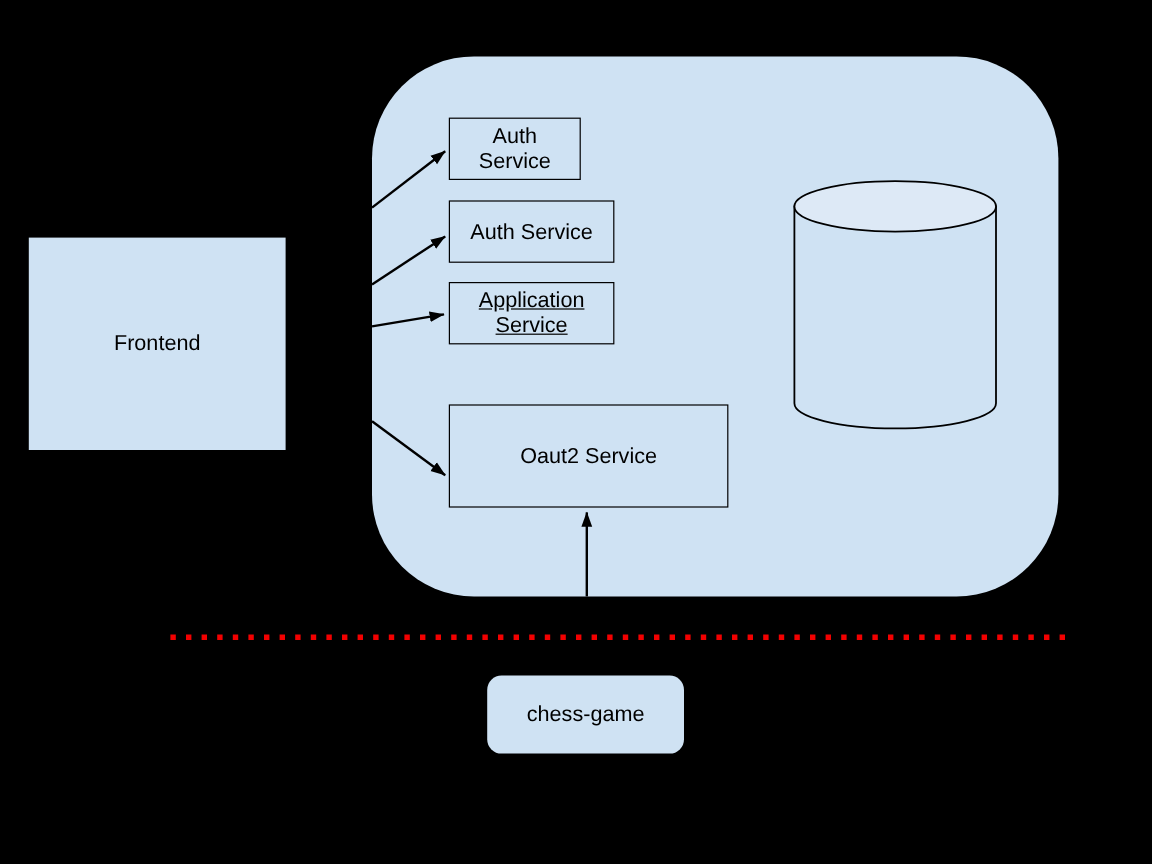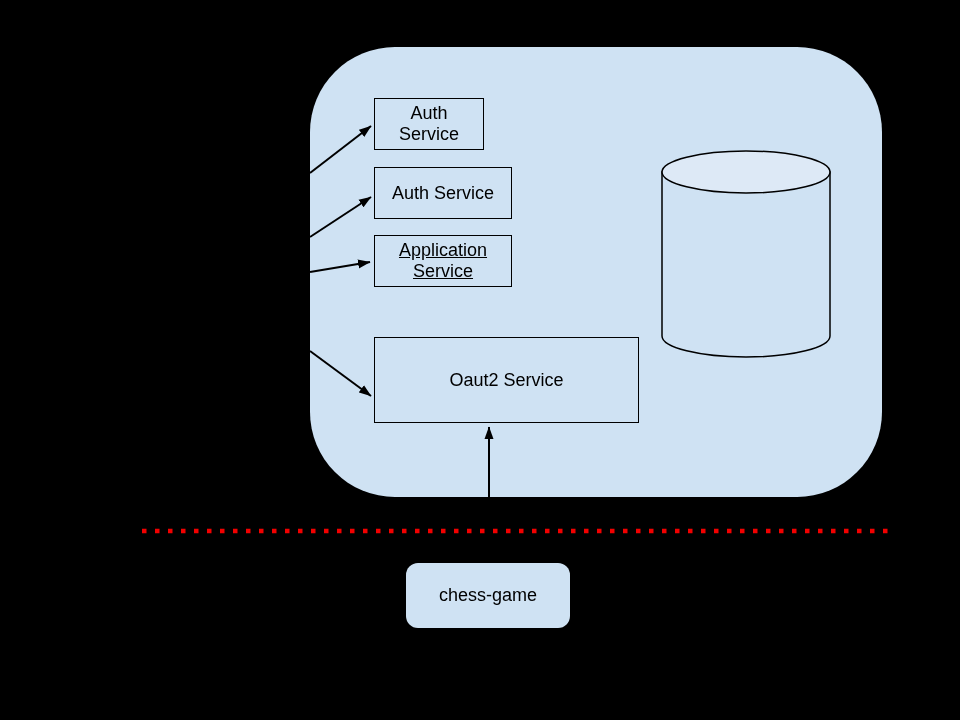--- a/index.html
+++ b/index.html
@@ -47,21 +47,21 @@
   }
   .svc {
     background: var(--blue);
     border: 1px solid var(--ink);
     padding: 0 4px;
     box-sizing: border-box;
   }
   .auth  { left: 374px; top: 98px;  width: 110px; height: 52px; }
   .user  { left: 374px; top: 167px; width: 138px; height: 52px; }
   .app   { left: 374px; top: 235px; width: 138px; height: 52px; text-decoration: underline; }
-  .oauth { left: 374px; top: 337px; width: 265px; height: 86px; }
+  .oauth { left: 374px; top: 337px; width: 233px; height: 86px; }
   .db-label {
     left: 662px; top: 252px;
     width: 168px; height: 28px;
     background: transparent;
   }
   .chess {
     left: 406px; top: 563px;
     width: 164px; height: 65px;
     background: var(--blue);
     border-radius: 12px;
@@ -73,20 +73,23 @@
     pointer-events: none;
   }
 </style>
 </head>
 <body>
 
 <div class="canvas">
 
   <div class="container-group"></div>
 
+  <div class="node frontend">
+    <span>Frontend</span>
+  </div>
 
   <div class="node svc auth">
     <span>Auth Service</span>
   </div>
 
   <div class="node svc user">
     <span>Auth Service</span>
   </div>
 
   <div class="node svc app">

